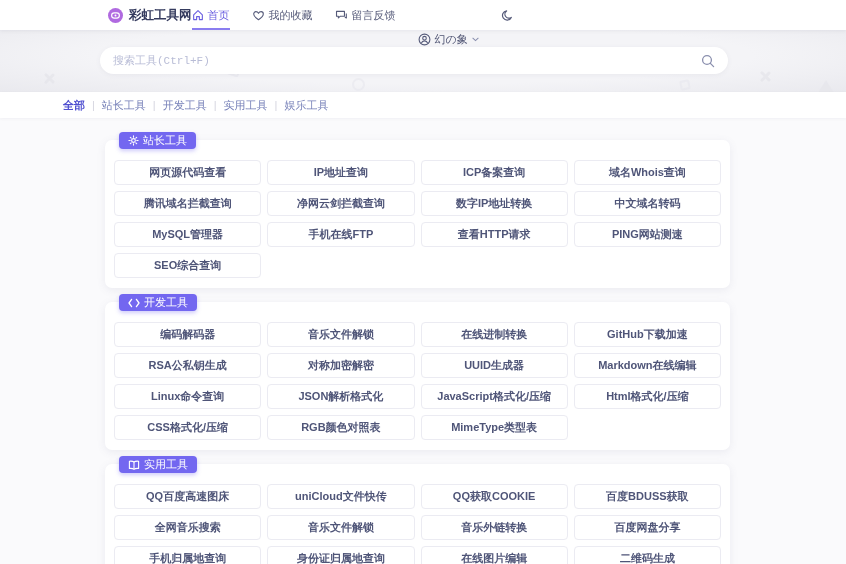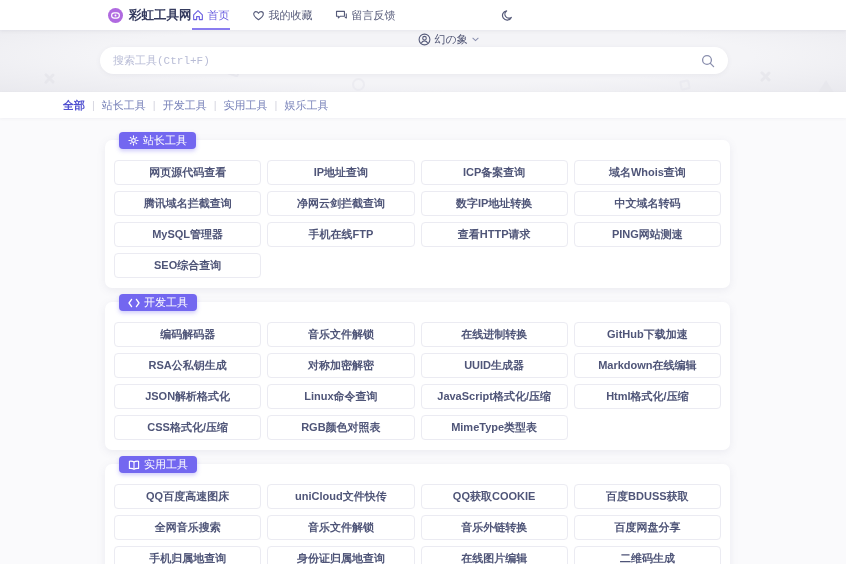--- a/index.html
+++ b/index.html
@@ -222,22 +222,22 @@
       </div>
       <div class="grid">
         <button class="tool">编码解码器</button>
         <button class="tool">音乐文件解锁</button>
         <button class="tool">在线进制转换</button>
         <button class="tool">GitHub下载加速</button>
         <button class="tool">RSA公私钥生成</button>
         <button class="tool">对称加密解密</button>
         <button class="tool">UUID生成器</button>
         <button class="tool">Markdown在线编辑</button>
+        <button class="tool">Linux命令查询</button>
         <button class="tool">JSON解析格式化</button>
-        <button class="tool">Linux命令查询</button>
         <button class="tool">JavaScript格式化/压缩</button>
         <button class="tool">Html格式化/压缩</button>
         <button class="tool">CSS格式化/压缩</button>
         <button class="tool">RGB颜色对照表</button>
         <button class="tool">MimeType类型表</button>
       </div>
     </section>
     <section class="card">
       <div class="badge">
         <span class="badge-icon">

